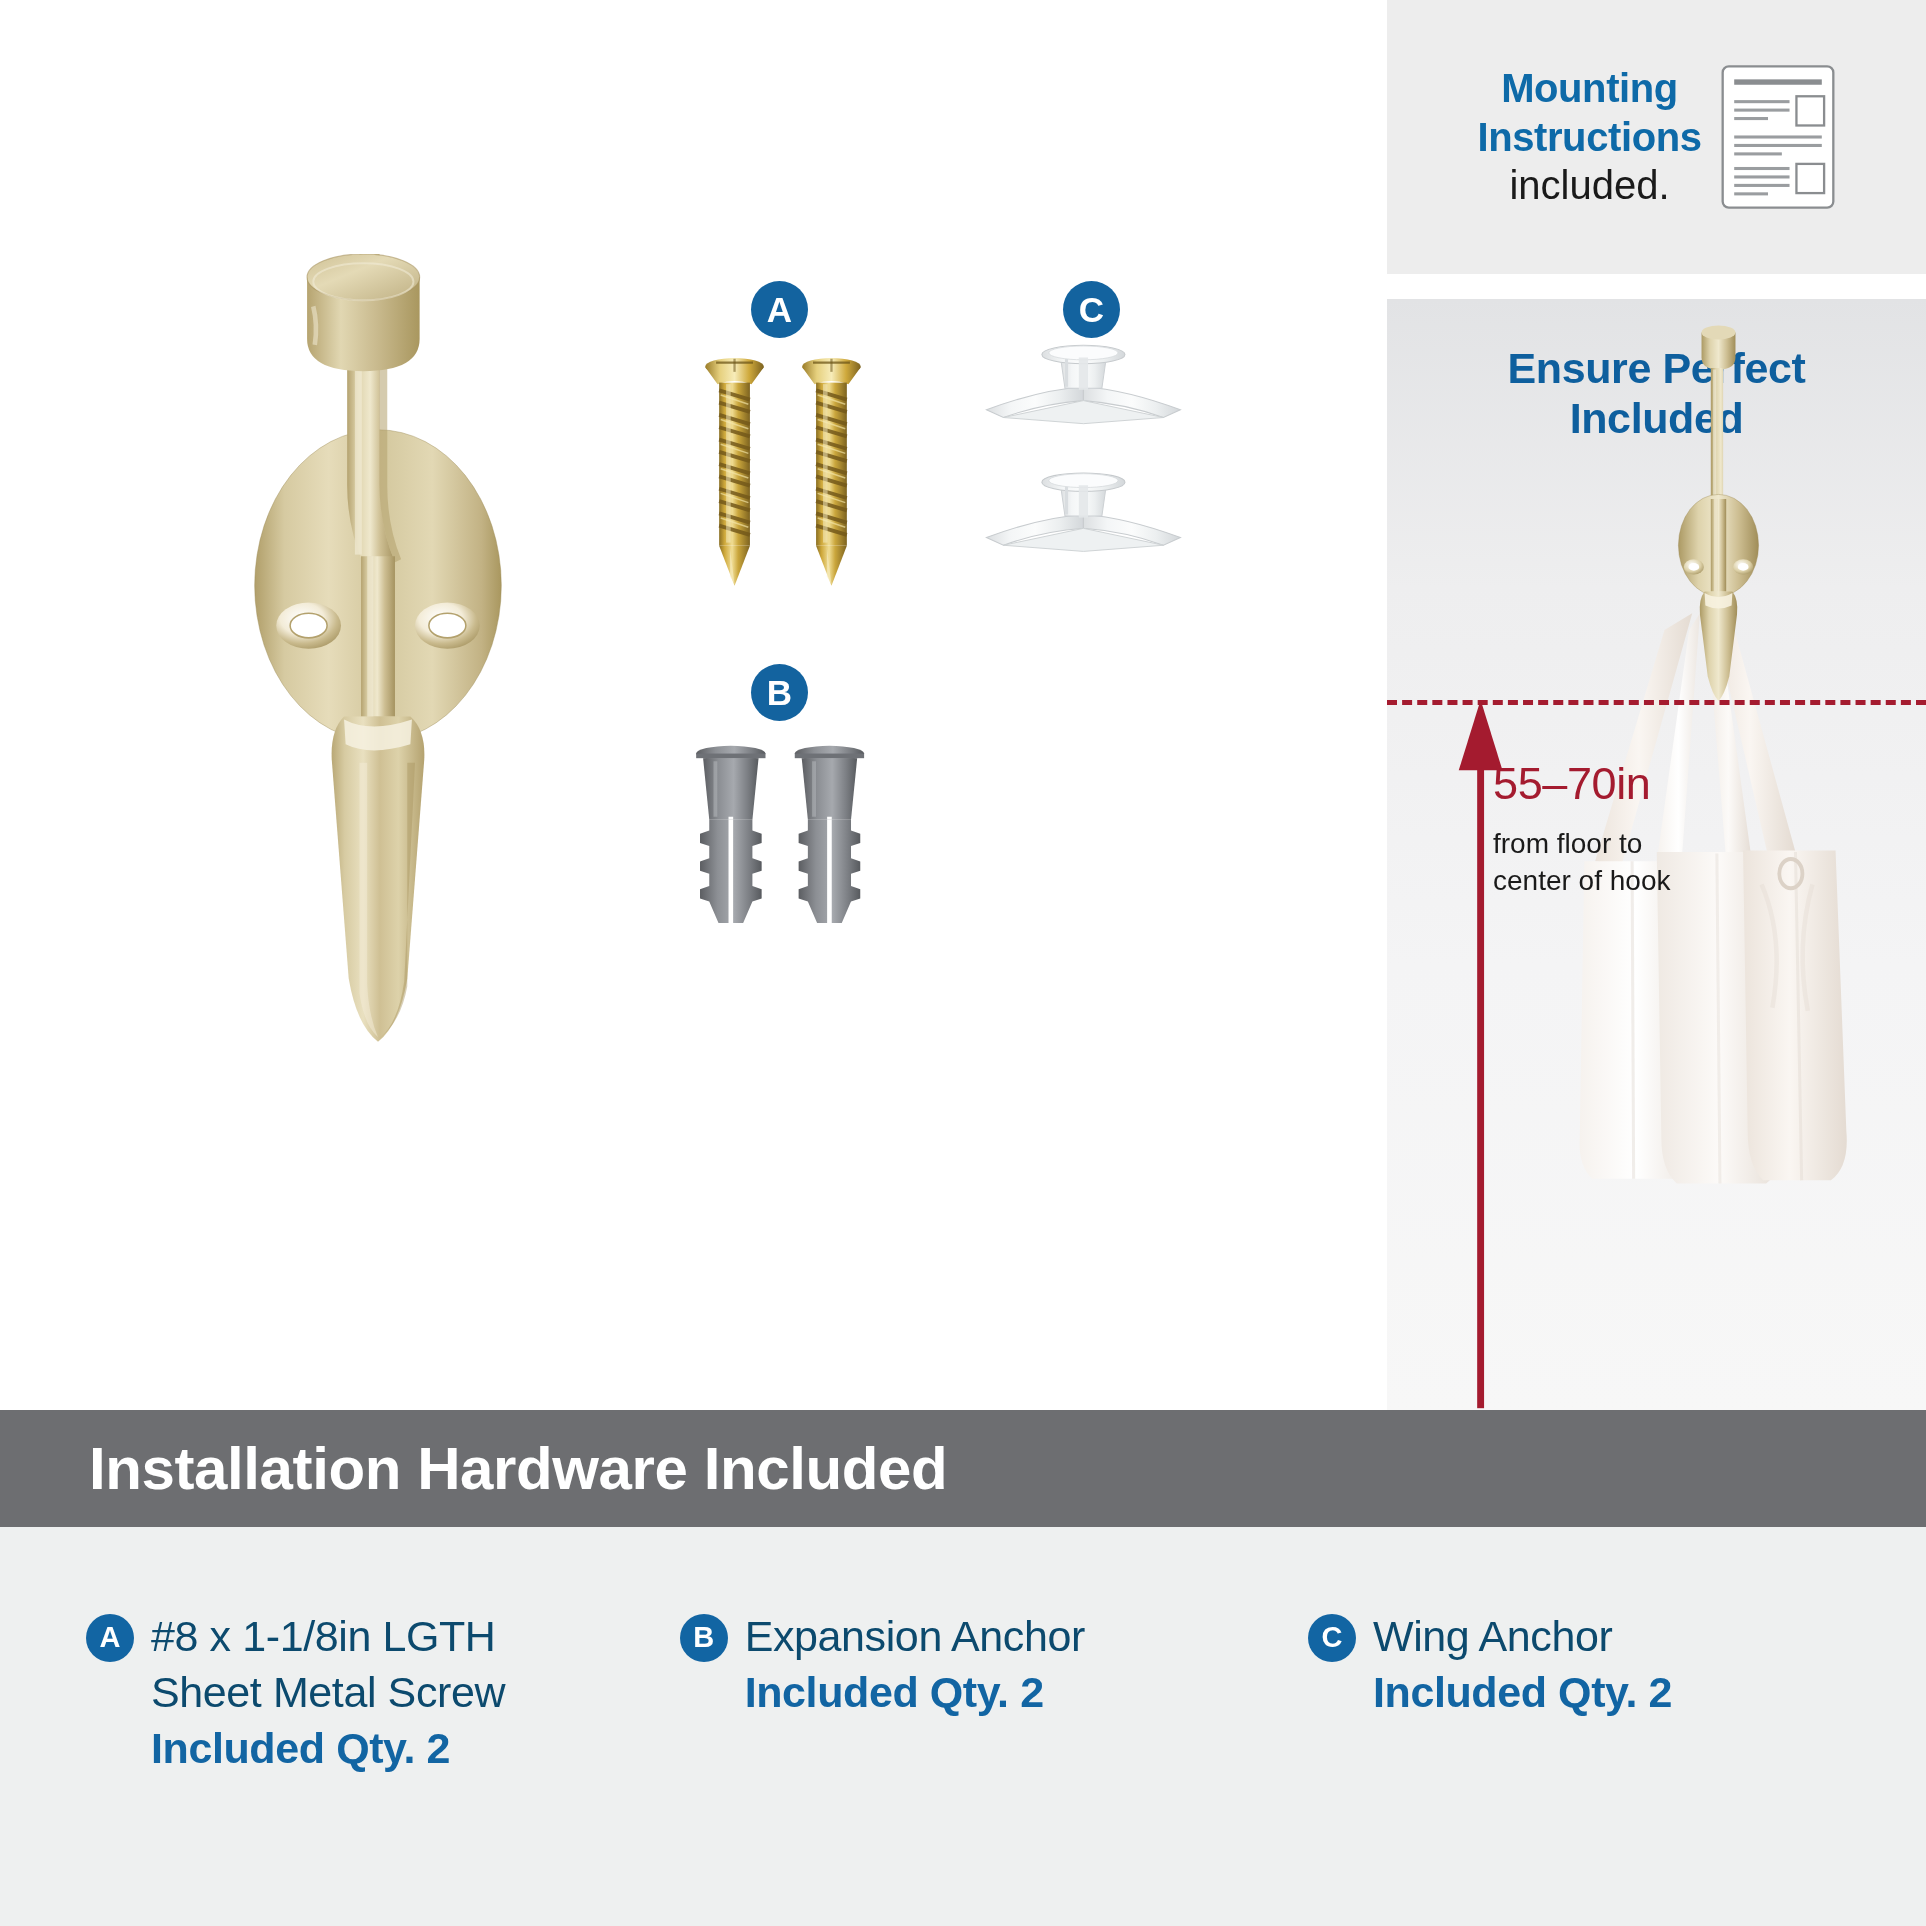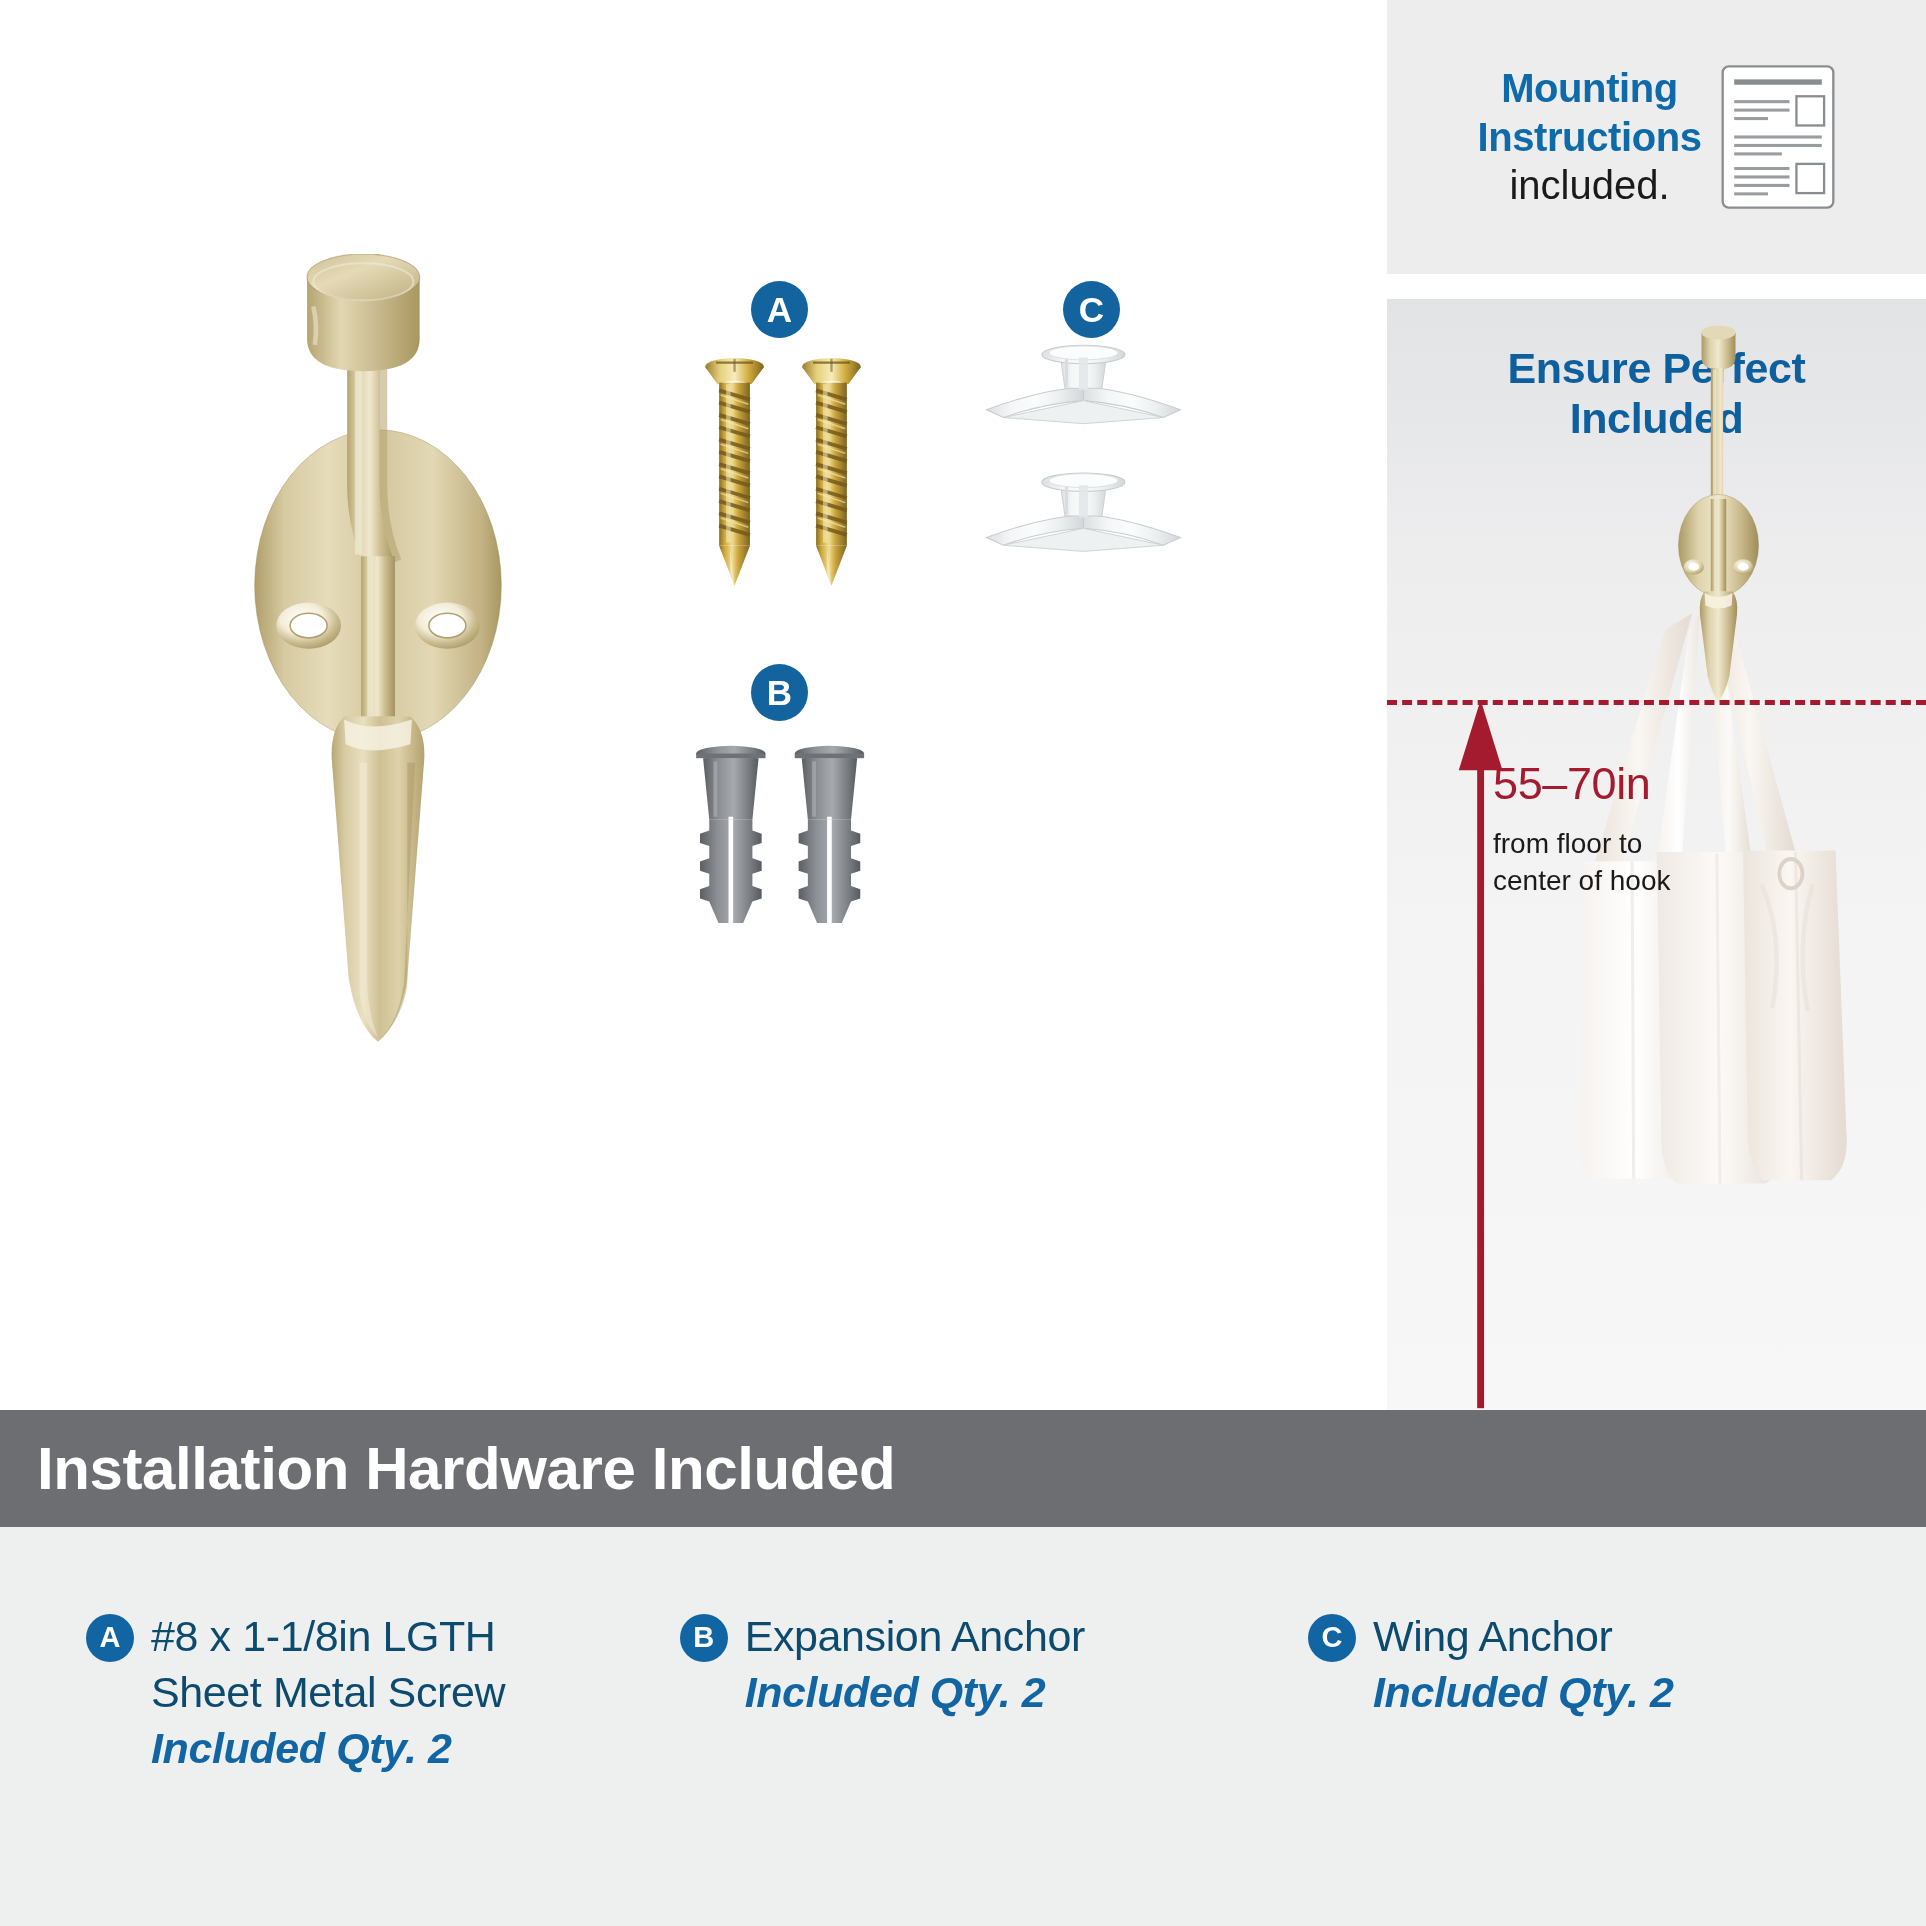--- a/index.html
+++ b/index.html
@@ -83,42 +83,42 @@
   .screws{position:absolute;left:693px;top:347px;width:200px;height:262px;}
   .expansion{position:absolute;left:686px;top:732px;width:216px;height:208px;}
   .wings{position:absolute;left:948px;top:339px;width:277px;height:254px;}
 
   
   .hw-bar{
     position:absolute;left:0;top:1410px;width:1926px;height:117px;
     background:#6d6e71;display:flex;align-items:center;
   }
   .hw-bar-title{
-    color:#ffffff;font-weight:bold;font-size:60px;margin-left:37px;
+    color:#ffffff;font-weight:bold;font-size:60px;margin-left:89px;
     letter-spacing:-0.4px;line-height:1;
   }
   .hw-list{
     position:absolute;left:0;top:1527px;width:1926px;height:399px;
     background:#eef0f0;
   }
   .hw-items{
     display:flex;padding:82px 0 0 0;box-sizing:border-box;
   }
   .hw-item{display:flex;align-items:flex-start;gap:17px;}
   .hw-item.i0{margin-left:86px;width:586px;}
   .hw-item.i1{margin-left:7.7px;width:616px;}
   .hw-item.i2{margin-left:12.3px;width:586px;}
   .hw-badge{
     flex:0 0 auto;width:48px;height:48px;border-radius:50%;
     background:#1265a3;color:#fff;font-weight:bold;font-size:29px;
     display:flex;align-items:center;justify-content:center;margin-top:4.6px;
   }
   .hw-text{line-height:1.30;}
   .hw-name{color:#0c4a6e;font-size:43px;font-weight:400;letter-spacing:-0.4px;}
-  .hw-qty{color:#1265a3;font-size:43px;font-weight:bold;letter-spacing:-0.4px;font-style:italic;}
+  .hw-qty{color:#1265a3;font-size:43px;font-weight:bold;letter-spacing:-0.4px;}
 </style>
 </head>
 <body>
 
 <div class="page">
 
   <div class="stage">
 
     <div class="hook-main">
       <svg viewBox="0 0 420 1200" width="324" height="925" xmlns="http://www.w3.org/2000/svg">

